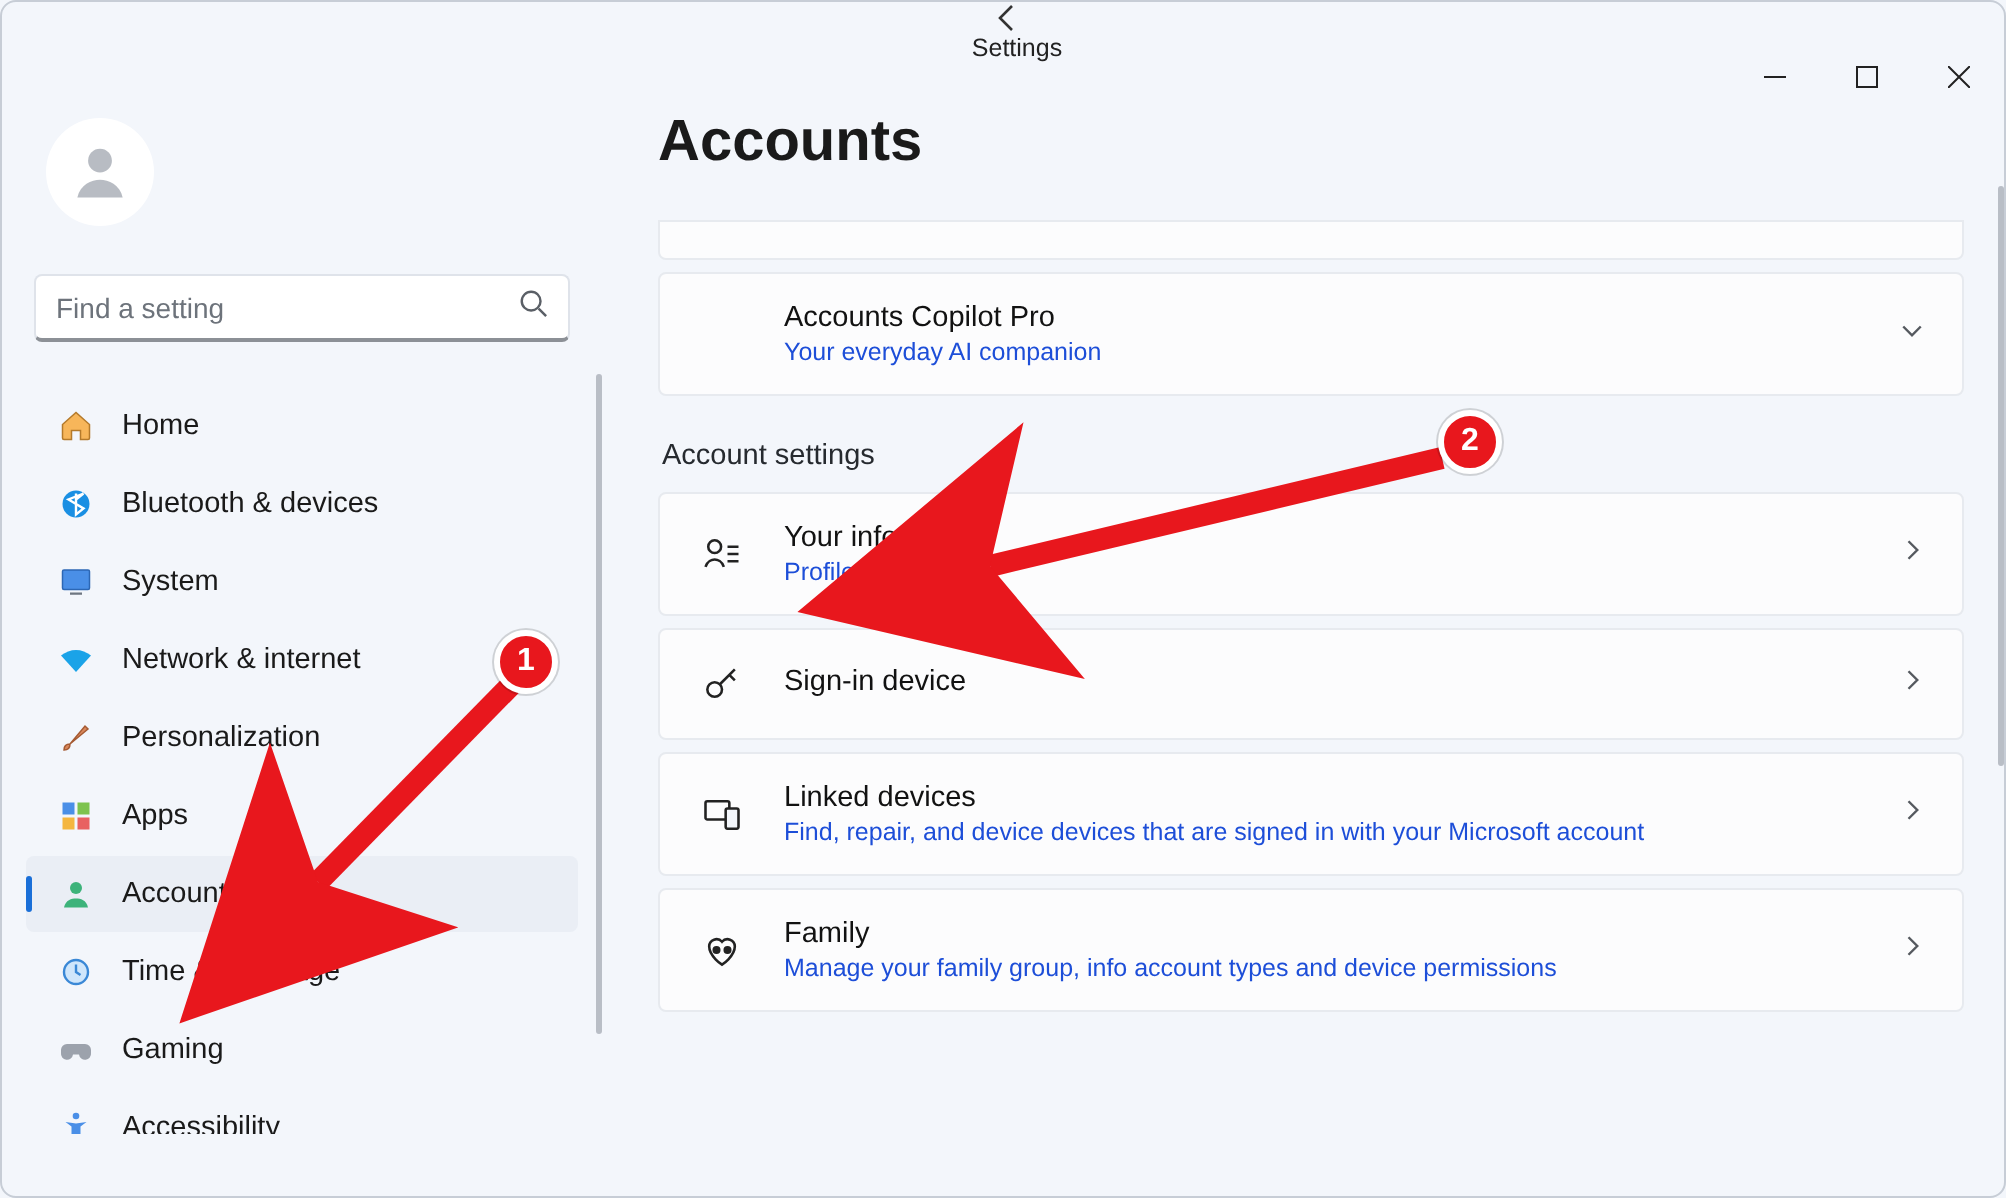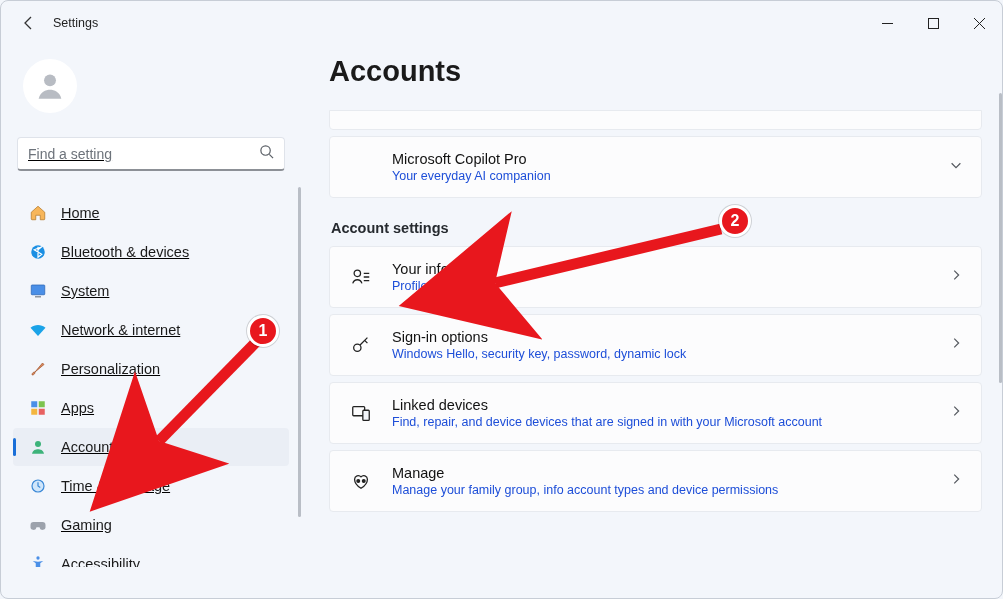--- a/index.html
+++ b/index.html
@@ -12,20 +12,21 @@
     border: 1px solid #c7cdd6;
     border-radius: 8px;
   }
 
   
   .titlebar {
     display: flex;
     align-items: center;
     height: 44px;
     padding-left: 14px;
+    flex-direction: column;
   }
   .titlebar .back-btn {
     width: 28px; height: 28px;
     display:flex; align-items:center; justify-content:center;
     color:#333;
     margin-right: 10px;
   }
   .titlebar .title {
     font-size: 12.5px;
     color:#222;
@@ -44,21 +45,20 @@
   .app-body {
     display:flex;
     height: calc(599px - 44px);
   }
 
   
   .sidebar {
     width: 300px;
     padding: 8px 0 0 0;
     position:relative;
-    text-decoration:underline;
   }
   .profile-row {
     display:flex; align-items:center;
     padding: 6px 16px 16px 22px;
     gap:12px;
   }
   .avatar {
     width:54px; height:54px; border-radius:50%;
     background:#ffffff;
     display:flex; align-items:center; justify-content:center;
@@ -163,21 +163,21 @@
   .card-text .card-sub {
     font-size:12.5px;
     color:#1d4ed8;
   }
   .card-chevron {
     margin-left:auto;
     color:#55595f;
   }
   .section-heading {
     font-size:14.5px;
-    font-weight:700;
+    font-weight:400;
     color:#262a2f;
     margin: 22px 0 10px 2px;
   }
 
   .main-scrollbar {
     position:absolute;
     right:0;
     top:48px;
     width:3px;
     height:290px;
@@ -371,21 +371,21 @@
             <defs>
               <linearGradient id="g1" x1="0" y1="0" x2="24" y2="24">
                 <stop offset="0" stop-color="#e06ad9"></stop>
                 <stop offset=".5" stop-color="#5a8af4"></stop>
                 <stop offset="1" stop-color="#3fd18b"></stop>
               </linearGradient>
             </defs>
           </svg>
       </span>
       <div class="card-text">
-        <div class="card-title">Microsoft Copilot Pro</div>
+        <div class="card-title">Accounts Copilot Pro</div>
         <div class="card-sub">Your everyday AI companion</div>
       </div>
       <span class="card-chevron">
         <svg width="14" height="14" viewBox="0 0 16 16" fill="none" stroke="currentColor" stroke-width="1.4">
             <path d="m3 6 5 5 5-5"></path>
           </svg>
       </span>
     </div>
 
     <div class="section-heading">Account settings</div>
@@ -410,22 +410,21 @@
     </div>
 
     <div class="card">
       <span class="card-icon">
         <svg width="22" height="22" viewBox="0 0 24 24" fill="none" stroke="#222" stroke-width="1.4">
             <circle cx="8" cy="15" r="4"></circle>
             <path d="m11 12 8-8m-3 3 3 3"></path>
           </svg>
       </span>
       <div class="card-text">
-        <div class="card-title">Sign-in options</div>
-        <div class="card-sub">Windows Hello, security key, password, dynamic lock</div>
+        <div class="card-title">Sign-in device</div>
       </div>
       <span class="card-chevron">
         <svg width="14" height="14" viewBox="0 0 16 16" fill="none" stroke="currentColor" stroke-width="1.4">
             <path d="m6 3 5 5-5 5"></path>
           </svg>
       </span>
     </div>
 
     <div class="card">
       <span class="card-icon">
@@ -448,21 +447,21 @@
 
     <div class="card">
       <span class="card-icon">
         <svg width="22" height="22" viewBox="0 0 24 24" fill="none" stroke="#222" stroke-width="1.4">
             <path d="M12 20s-7-4.5-7-10a4 4 0 0 1 7-2.5A4 4 0 0 1 19 10c0 5.5-7 10-7 10z"></path>
             <circle cx="9" cy="12" r="1.5" fill="#222"></circle>
             <circle cx="15" cy="12" r="1.5" fill="#222"></circle>
           </svg>
       </span>
       <div class="card-text">
-        <div class="card-title">Manage</div>
+        <div class="card-title">Family</div>
         <div class="card-sub">Manage your family group, info account types and device permissions</div>
       </div>
       <span class="card-chevron">
         <svg width="14" height="14" viewBox="0 0 16 16" fill="none" stroke="currentColor" stroke-width="1.4">
             <path d="m6 3 5 5-5 5"></path>
           </svg>
       </span>
     </div>
 
   </div>

